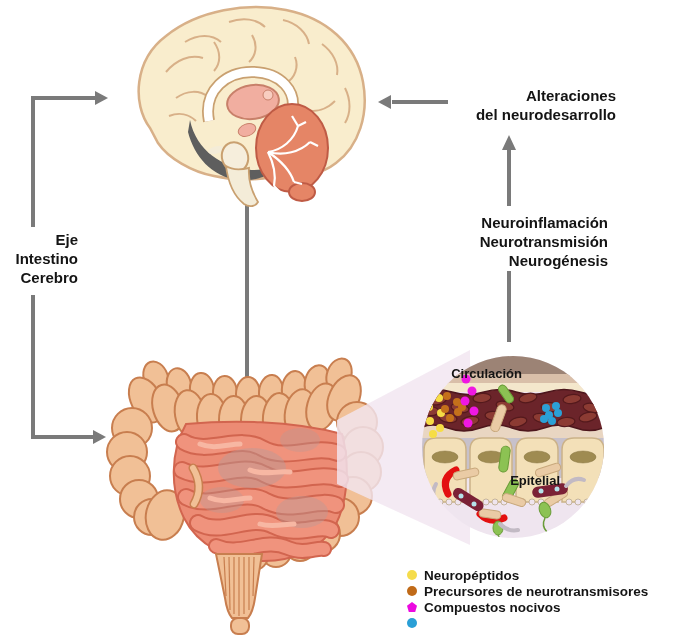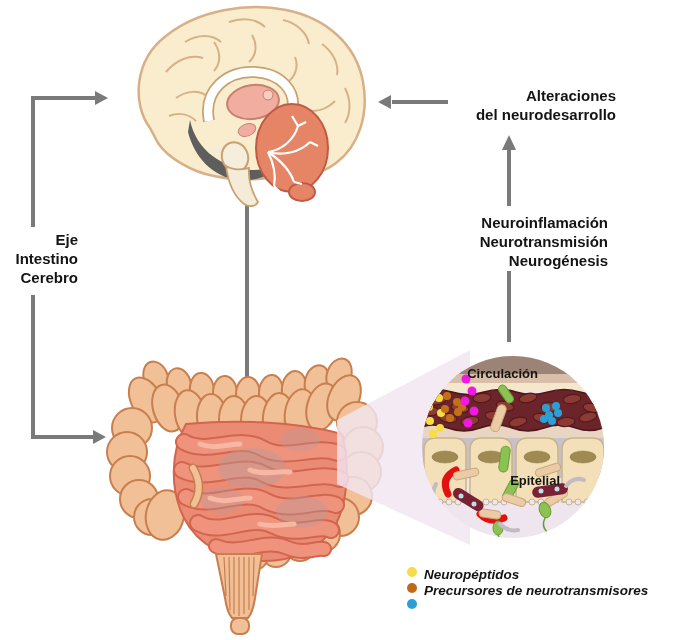--- a/index.html
+++ b/index.html
@@ -4,21 +4,21 @@
 <style>
   html,body{margin:0;padding:0;background:#fff;}
   .stage{position:relative;width:680px;height:640px;background:#ffffff;overflow:hidden;
          font-family:"Liberation Sans",sans-serif;}
   .stage svg{position:absolute;left:0;top:0;}
   .lbl{position:absolute;font-weight:bold;color:#141414;white-space:pre-line;
        text-align:right;line-height:1.27;}
   .lbl-main{font-size:15px;}
   .lbl-inset{font-size:13px;line-height:1.08;}
   #legend{position:absolute;left:407px;top:567px;}
-  .legend-row{display:flex;height:16px;font-style:italic;}
+  .legend-row{display:flex;align-items:center;height:16px;}
   .marker{width:10px;height:10px;border-radius:50%;margin-right:7px;flex:0 0 10px;}
   .marker.pentagon{border-radius:0;clip-path:polygon(50% 0,100% 38%,82% 100%,18% 100%,0 38%);}
   .legend-label{font-size:13.5px;font-weight:bold;color:#141414;white-space:nowrap;}
 </style>
 </head>
 <body>
 
 <div class="stage">
 
 <svg width="680" height="640" viewBox="0 0 680 640">
@@ -320,30 +320,34 @@
 </svg>
 
 <div class="lbl lbl-main" style="left:-2px;top:230px;width:80px;">Eje
 Intestino
 Cerebro</div>
 <div class="lbl lbl-main" style="left:434px;top:86px;width:182px;">Alteraciones
 del neurodesarrollo</div>
 <div class="lbl lbl-main" style="left:428px;top:213px;width:180px;">Neuroinflamación
 Neurotransmisión
 Neurogénesis</div>
-<div class="lbl lbl-inset" style="left:448px;top:367px;width:90px;">Circulación</div>
+<div class="lbl lbl-inset" style="left:432px;top:367px;width:90px;">Circulación</div>
 <div class="lbl lbl-inset" style="left:478px;top:474px;width:82px;">Epitelial</div>
 
 <div id="legend">
   <div class="legend-row">
     <span class="marker" style="background: rgb(245, 220, 75);"></span>
     <span class="legend-label">Neuropéptidos</span>
   </div>
   <div class="legend-row">
     <span class="marker" style="background: rgb(192, 106, 24);"></span>
     <span class="legend-label">Precursores de neurotransmisores</span>
   </div>
   <div class="legend-row">
+    <span class="marker pentagon" style="background: rgb(236, 9, 224);"></span>
+    <span class="legend-label">Compuestos nocivos</span>
+  </div>
+  <div class="legend-row">
     <span class="marker" style="background: rgb(42, 159, 214);"></span>
   </div>
 </div>
 
 </div>
 
 </body></html>

